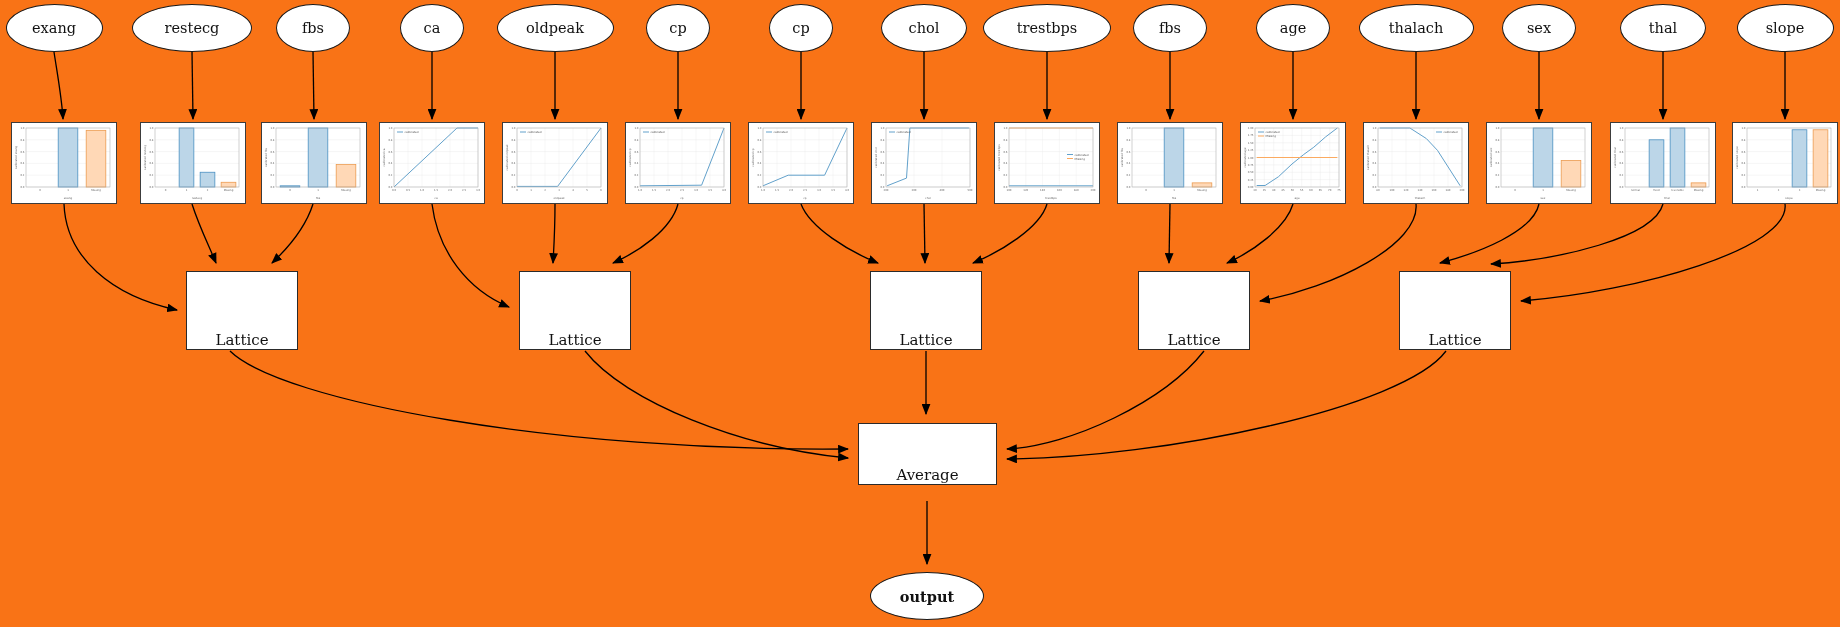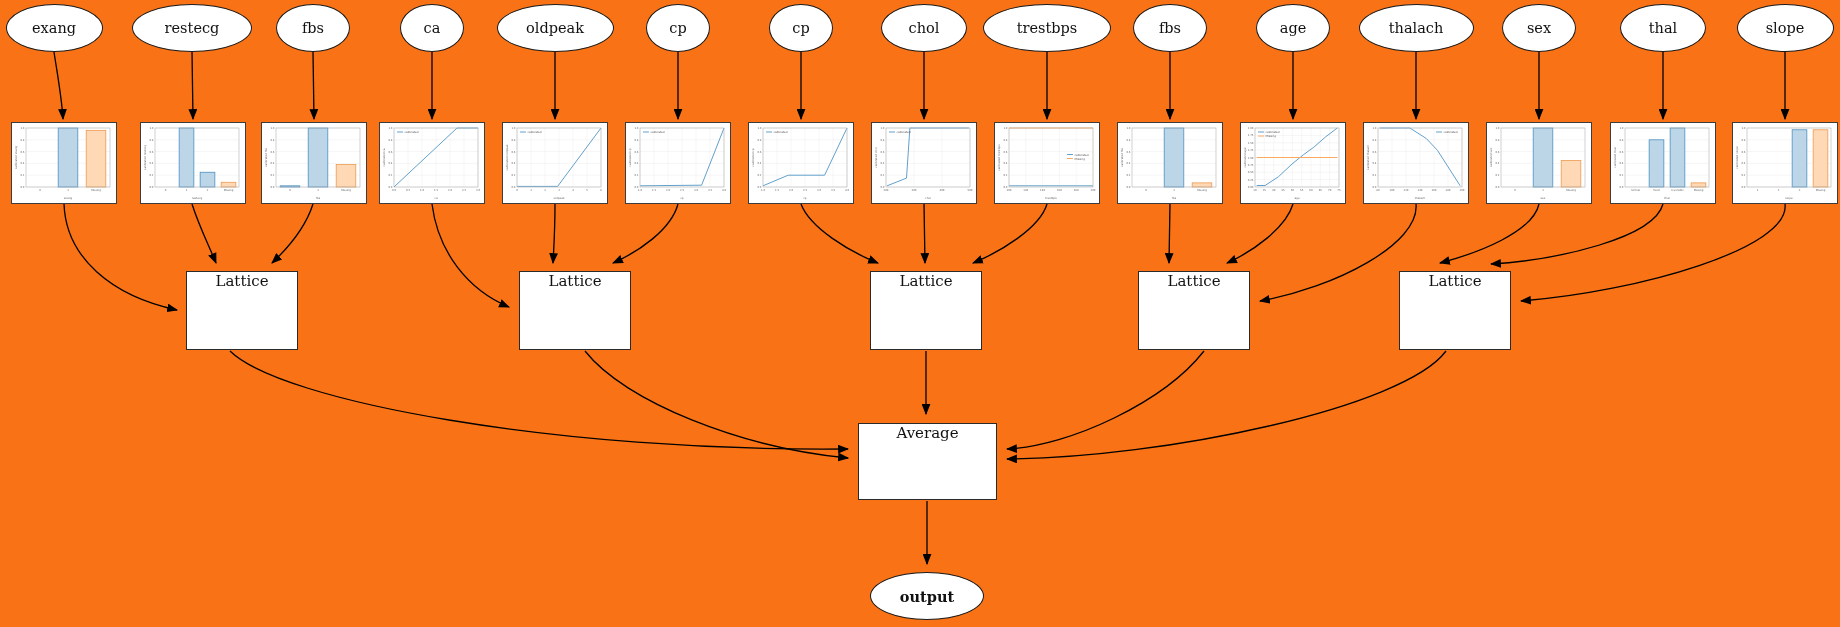--- a/index.html
+++ b/index.html
@@ -2,21 +2,21 @@
 <html><head>
 <meta charset="utf-8">
 <style>
   html,body{margin:0;padding:0;background:#ffffff;}
   #canvas{position:relative;width:1840px;height:627px;background:#f97316;overflow:hidden;
           font-family:"DejaVu Serif", serif;}
   .ellipse-node{position:absolute;border:1.4px solid #1a1a1a;border-radius:50%;background:#fff;
           display:flex;align-items:center;justify-content:center;font-size:14.5px;color:#111;
           box-sizing:border-box;z-index:2;}
   .rect-node{position:absolute;border:1.4px solid #2a2a2a;background:#fff;display:flex;
-          align-items:flex-start;justify-content:center;font-size:15px;color:#111;
+          align-items:flex-end;justify-content:center;font-size:15px;color:#111;
           box-sizing:border-box;z-index:2;}
   .chart-node{position:absolute;border:1.4px solid #3c3c3c;background:#fff;box-sizing:border-box;z-index:2;}
   .chart-node svg{display:block;}
   #edge-layer{position:absolute;left:0;top:0;z-index:3;pointer-events:none;}
 </style>
 </head>
 <body>
 
 <div id="canvas">
   <svg id="edge-layer" width="1840" height="627" viewBox="0 0 1840 627">
@@ -611,20 +611,20 @@
   <div class="rect-node" style="left:870px;top:271px;width:112px;height:79px;">
     <span>Lattice</span>
   </div>
   <div class="rect-node" style="left:1138px;top:271px;width:112px;height:79px;">
     <span>Lattice</span>
   </div>
   <div class="rect-node" style="left:1399px;top:271px;width:112px;height:79px;">
     <span>Lattice</span>
   </div>
 
-  <div class="rect-node" style="left:858px;top:423px;width:139px;height:77px;">
+  <div class="rect-node" style="left:858px;top:423px;width:139px;height:62px;">
     <span>Average</span>
   </div>
 
   <div class="ellipse-node" style="left:870px;top:572px;width:114px;height:48px;font-weight:bold;">
     <span>output</span>
   </div>
 </div>
 
 </body></html>

